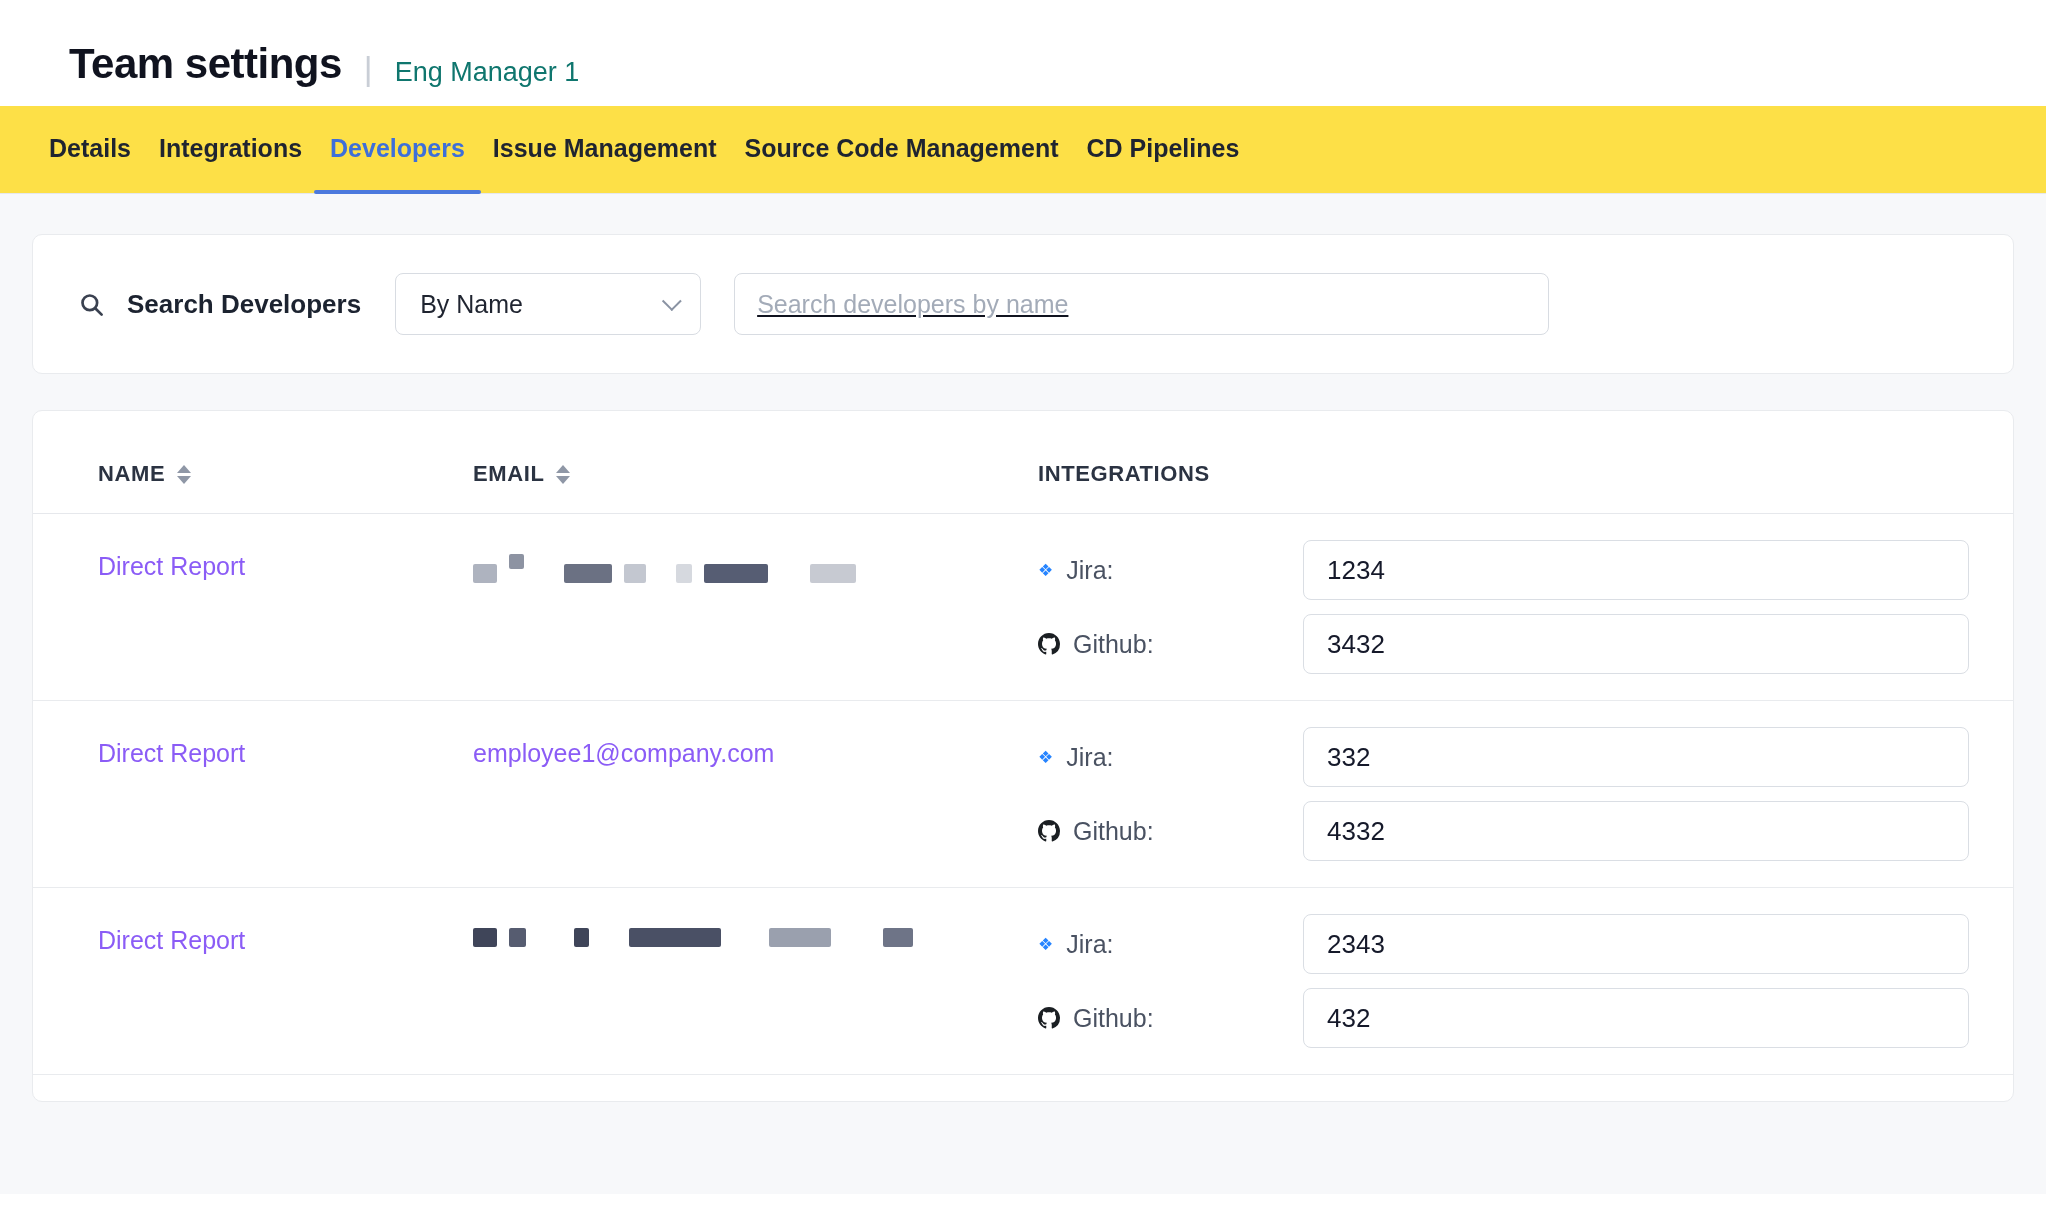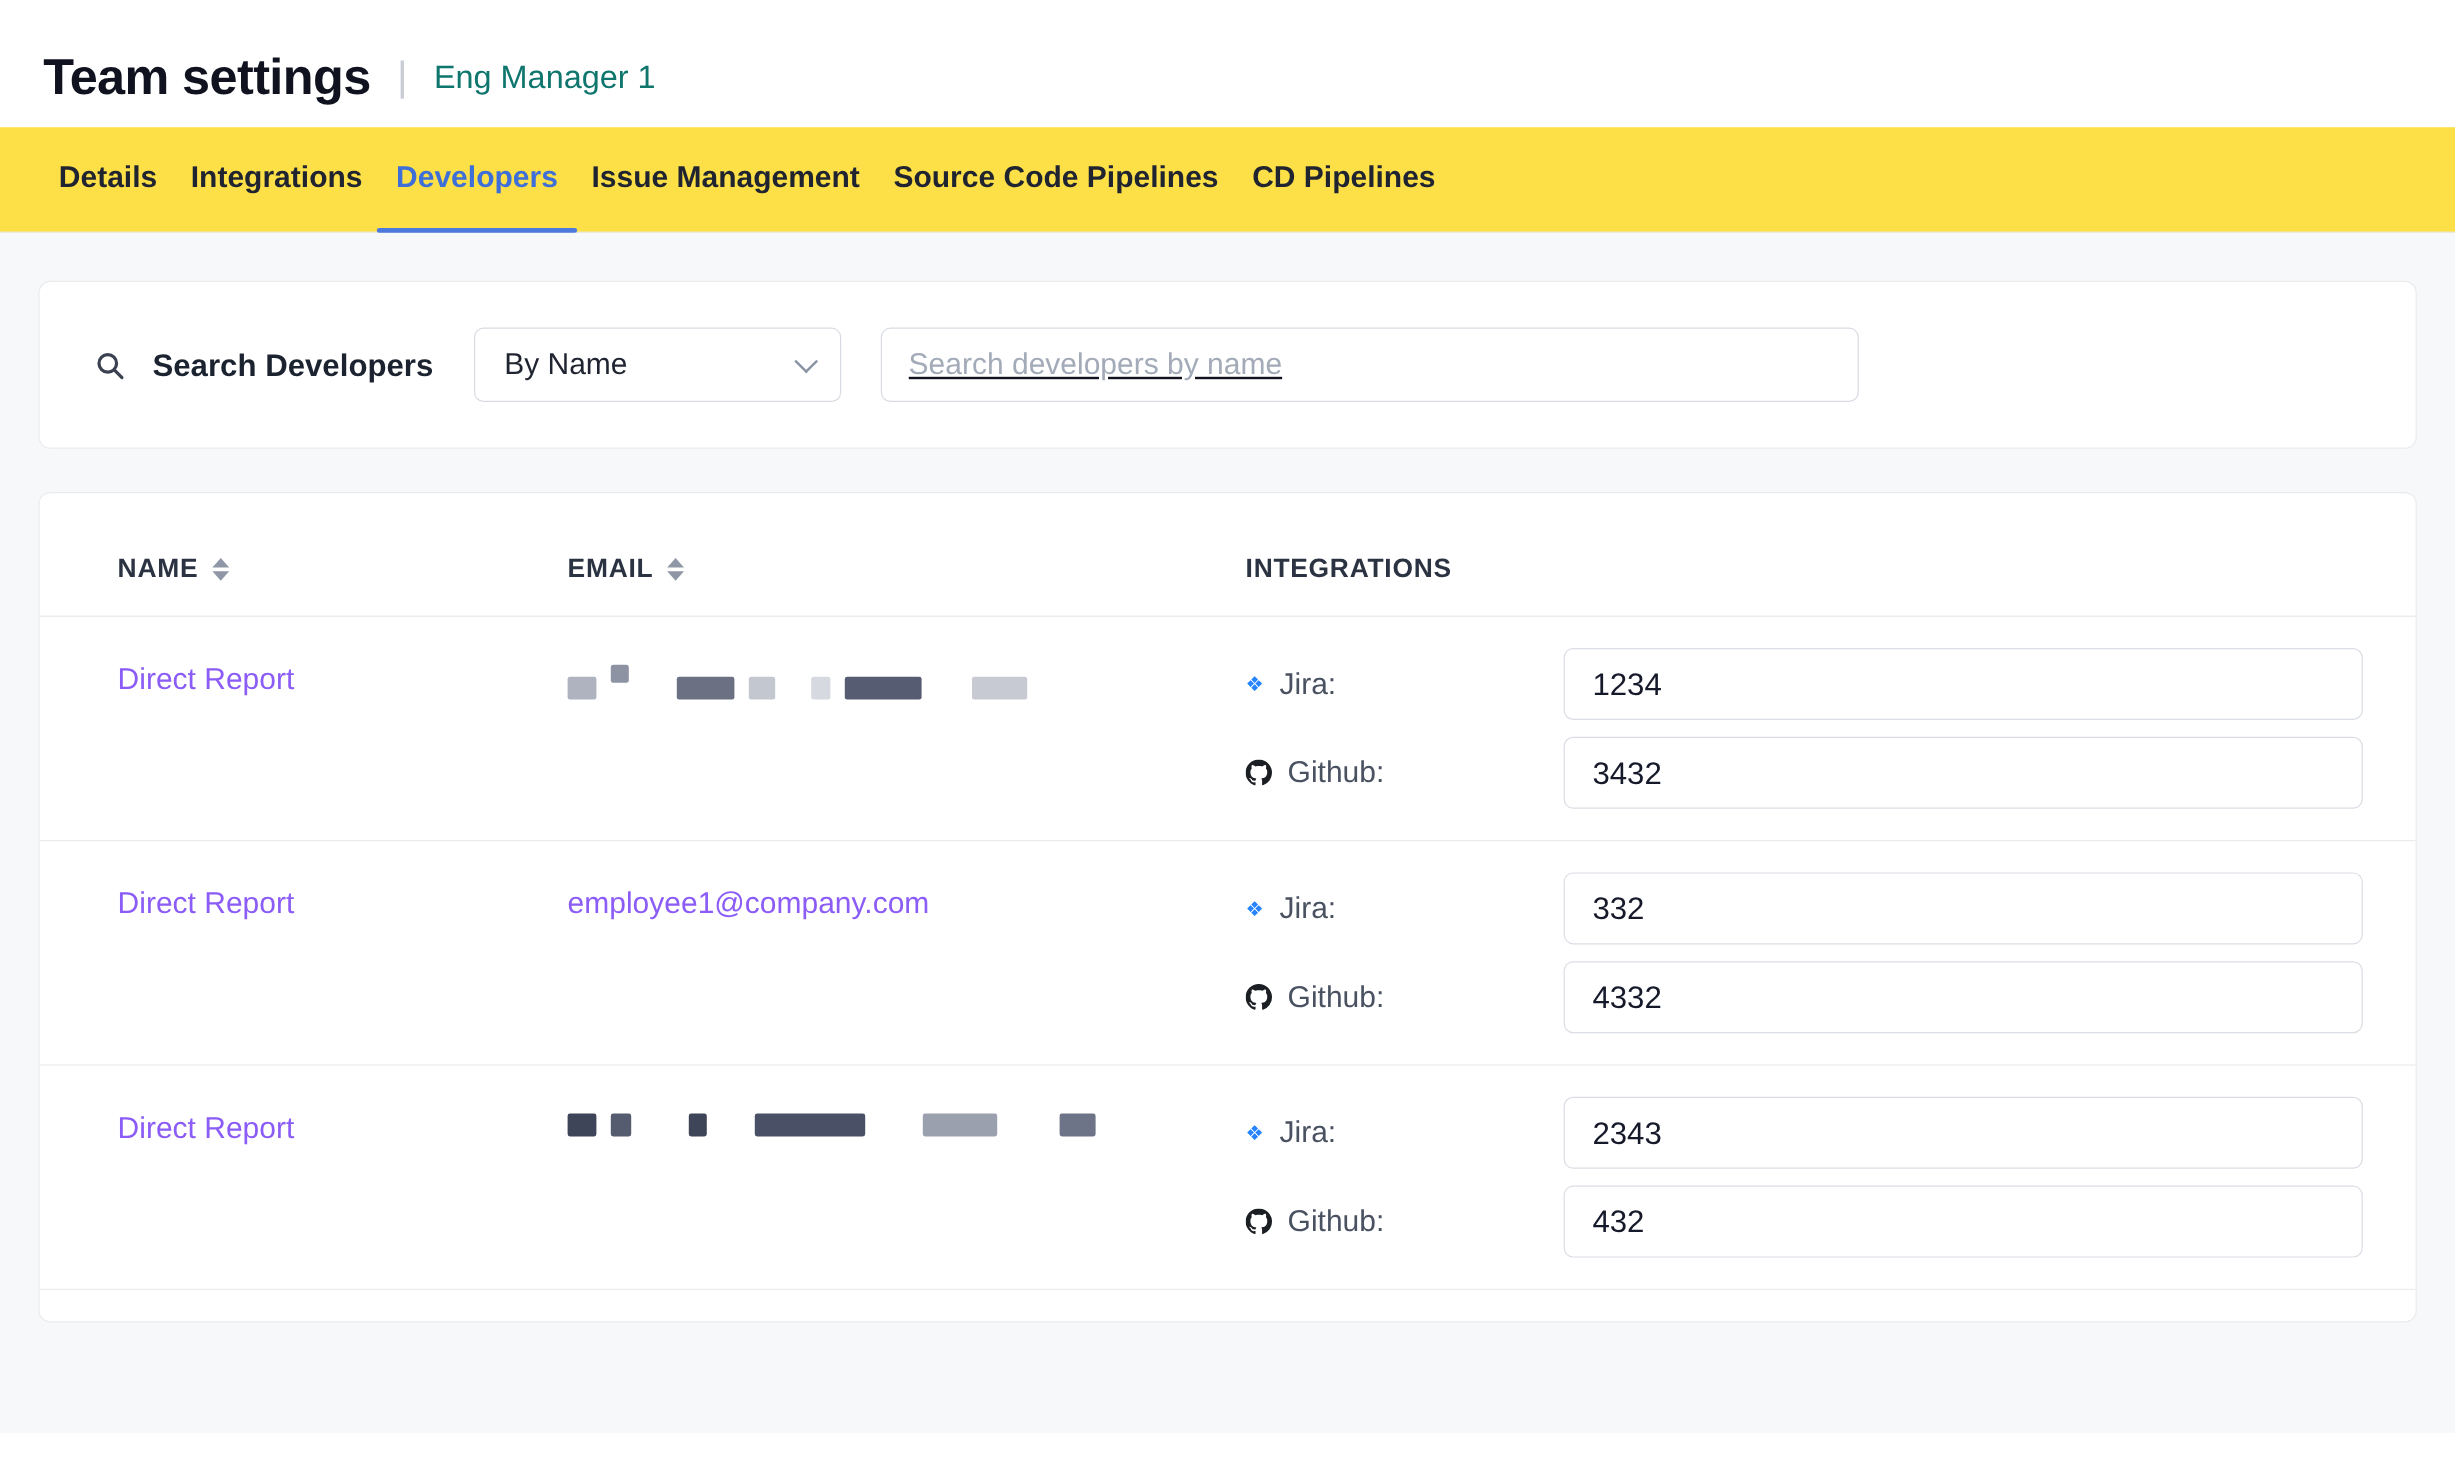--- a/index.html
+++ b/index.html
@@ -7,24 +7,25 @@
   body {
     font-family: "Liberation Sans", sans-serif;
     background: #ffffff;
     color: #1c2330;
     overflow: hidden;
   }
 
   
   .page-header {
     display: flex;
-    align-items: center;
+    align-items: flex-end;
     gap: 20px;
     padding: 40px 36px 18px 36px;
     background: #ffffff;
+    margin-left: 33px;
   }
   .page-title {
     font-size: 42px;
     font-weight: 700;
     letter-spacing: -0.5px;
     color: #10131f;
   }
   .title-divider {
     font-size: 34px;
     font-weight: 300;
@@ -231,21 +232,21 @@
   <span class="page-title">Team settings</span>
   <span class="title-divider">|</span>
   <span class="page-subtitle">Eng Manager 1</span>
 </div>
 
 <div class="tabs">
   <div class="tab">Details</div>
   <div class="tab">Integrations</div>
   <div class="tab active">Developers</div>
   <div class="tab">Issue Management</div>
-  <div class="tab">Source Code Pipelines</div>
+  <div class="tab">Source Code Management</div>
   <div class="tab">CD Pipelines</div>
 </div>
 
 <div class="main">
 
   <div class="card search-card">
     <span class="search-icon">
       <svg width="27" height="27" viewBox="0 0 24 24" fill="none" stroke="#3a4150" stroke-width="2.4" stroke-linecap="round">
         <circle cx="10.5" cy="10.5" r="6.5"></circle>
         <line x1="15.5" y1="15.5" x2="21" y2="21"></line>

